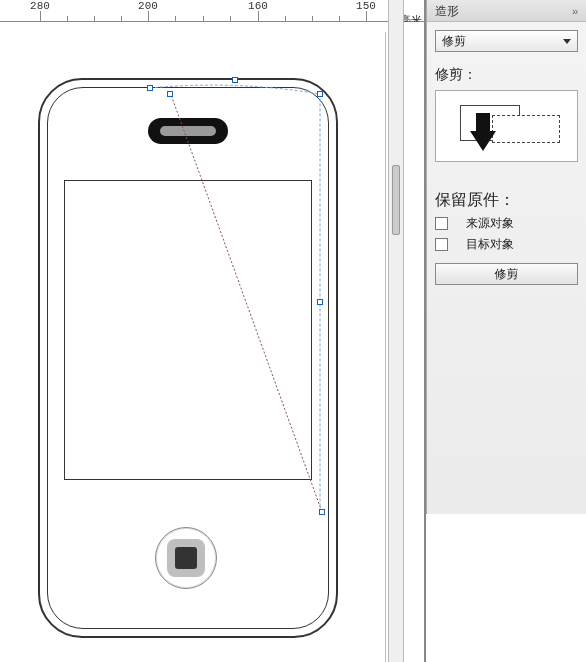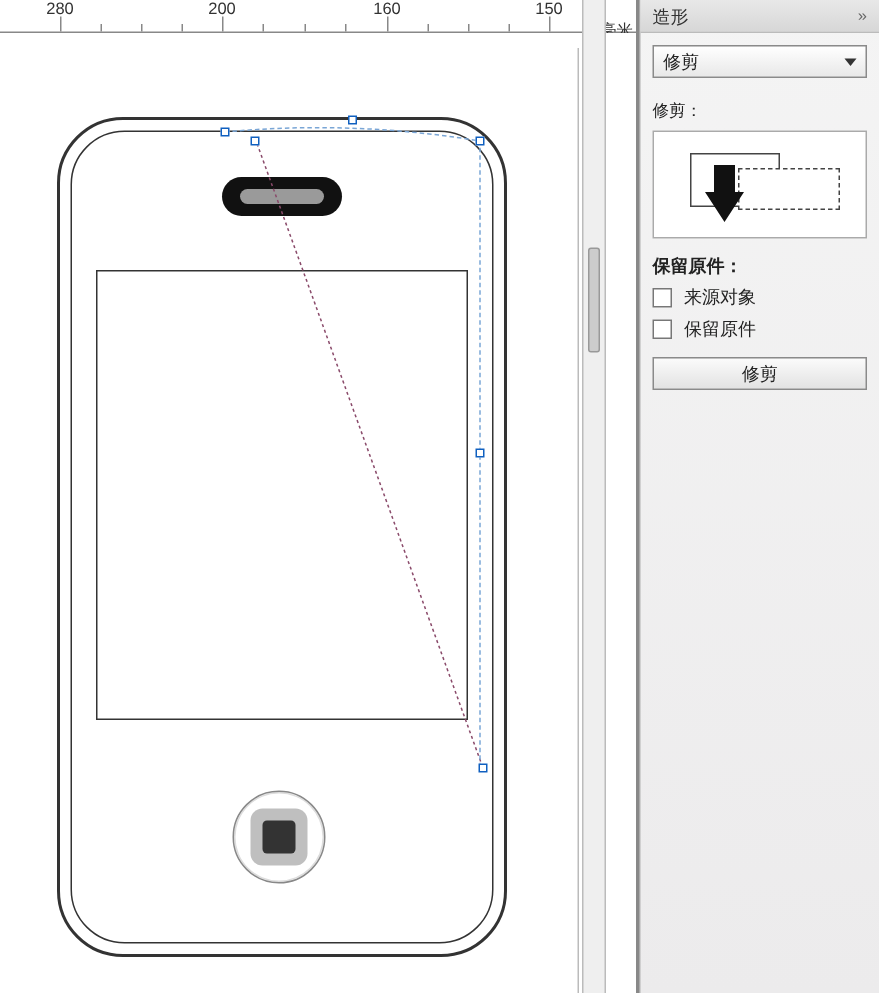--- a/index.html
+++ b/index.html
@@ -1,20 +1,20 @@
 <!DOCTYPE html>
 <html><head>
 <meta charset="utf-8">
 <style>
   * { box-sizing: border-box; margin: 0; padding: 0; }
   body { width: 586px; height: 662px; background: #fff; font-family: "Microsoft YaHei", Arial, sans-serif; font-size: 12px; overflow: hidden; position: relative; }
 
   
   .ruler { position: absolute; top: 0; left: 0; width: 426px; height: 22px; background: #fff; border-bottom: 1px solid #888; }
-  .ruler .tick { position: absolute; top: 0; text-align: center; font-size: 11px; color: #333; }
+  .ruler .tick { position: absolute; top: 0; text-align: center; font-size: 11px; color: #333; font-family: Liberation Mono, monospace; }
   .ruler .tick .num { display: block; transform: translateX(-50%); }
   .ruler .units { position: absolute; right: 4px; top: 3px; font-size: 11px; color: #333; margin-top: 10px; }
   .tickline { position: absolute; bottom: 0; width: 1px; background: #888; }
   .tickline.major { height: 10px; }
   .tickline.minor { height: 5px; }
 
   
   .canvas { position: absolute; top: 22px; left: 0; width: 426px; height: 640px; background: #fff; }
   .paper { position: absolute; top: 10px; left: 0; width: 386px; height: 630px; background: #fff; border-right: 1px solid #bbb; }
 
@@ -33,36 +33,36 @@
   
   .sel-line { position: absolute; top: 0; left: 0; pointer-events: none; }
   .handle { position: absolute; width: 6px; height: 6px; border: 1px solid #1060c0; background: #fff; transform: translate(-50%, -50%); }
 
   
   .divider { position: absolute; top: 0; left: 388px; width: 16px; height: 662px; background: #efefef; border-left: 1px solid #bbb; border-right: 1px solid #bbb; }
   .scroll-thumb { position: absolute; top: 165px; left: 392px; width: 8px; height: 70px; background: #ccc; border: 1px solid #999; border-radius: 2px; }
   .vbar { position: absolute; top: 0; left: 424px; width: 2px; height: 662px; background: #888; }
 
   
-  .panel { position: absolute; top: 0; left: 426px; width: 160px; height: 662px; background: linear-gradient(#f4f4f4,#ecebec); border-left: 1px solid #aaa; }
+  .panel { position: absolute; top: 0; left: 426px; width: 160px; height: 514px; background: linear-gradient(#f4f4f4,#ecebec); border-left: 1px solid #aaa; }
   .panel-title { height: 22px; line-height: 22px; padding: 0 8px; background: linear-gradient(#e8e8e8,#d7d7d7); border-bottom: 1px solid #bbb; font-size: 12px; color: #333; display: flex; justify-content: space-between; align-items: center; }
   .panel-title .close { font-size: 11px; color: #666; cursor: pointer; }
 
   .panel-body { padding: 8px; }
   .combo { width: 100%; height: 22px; border: 1px solid #8a8a8a; background: linear-gradient(#fff,#e8e8e8); display: flex; align-items: center; justify-content: space-between; padding: 0 6px; font-size: 12px; color: #222; }
   .combo .caret { width: 0; height: 0; border-left: 4px solid transparent; border-right: 4px solid transparent; border-top: 5px solid #333; }
 
-  .section-label { margin-top: 14px; font-size: 11px; color: #222; }
+  .section-label { margin-top: 14px; font-size: 14px; color: #222; }
   .preview-box { margin-top: 6px; width: 100%; height: 72px; background: #fff; border: 1px solid #aaa; position: relative; }
   .pv-dashed1 { position: absolute; top: 14px; left: 24px; width: 60px; height: 36px; border: 1px solid #444; background: #fff; }
   .pv-dashed2 { position: absolute; top: 24px; left: 56px; width: 68px; height: 28px; border: 1px dashed #444; background: #fff; }
   .pv-arrow { position: absolute; top: 22px; left: 34px; }
 
-  .section-label2 { margin-top: 10px; font-size: 12px; color: #222; font-weight: bold; }
-  .chk-row { display: flex; align-items: center; margin-top: 4px; gap: 8px; font-size: 12px; color: #222; }
+  .section-label2 { margin-top: 28px; font-size: 16px; color: #222; }
+  .chk-row { display: flex; align-items: center; margin-top: 4px; gap: 18px; font-size: 12px; color: #222; }
   .chk { width: 13px; height: 13px; border: 1px solid #777; background: #fff; }
 
   .apply-btn { margin-top: 10px; width: 100%; height: 22px; border: 1px solid #8a8a8a; background: linear-gradient(#fbfbfb,#e2e2e2); font-size: 12px; color: #222; display: flex; align-items: center; justify-content: center; }
 
 </style>
 </head>
 <body>
 
 <div class="ruler">
   <span class="tick" style="left:40px">
@@ -141,20 +141,20 @@
       </svg>
     </div>
 
     <div class="section-label2">保留原件：</div>
     <div class="chk-row">
       <span class="chk"></span>
       <span>来源对象</span>
     </div>
     <div class="chk-row">
       <span class="chk"></span>
-      <span>保留原件</span>
+      <span>目标对象</span>
     </div>
 
     <div class="apply-btn">
       <span>修剪</span>
     </div>
   </div>
 </div>
 
 </body></html>

